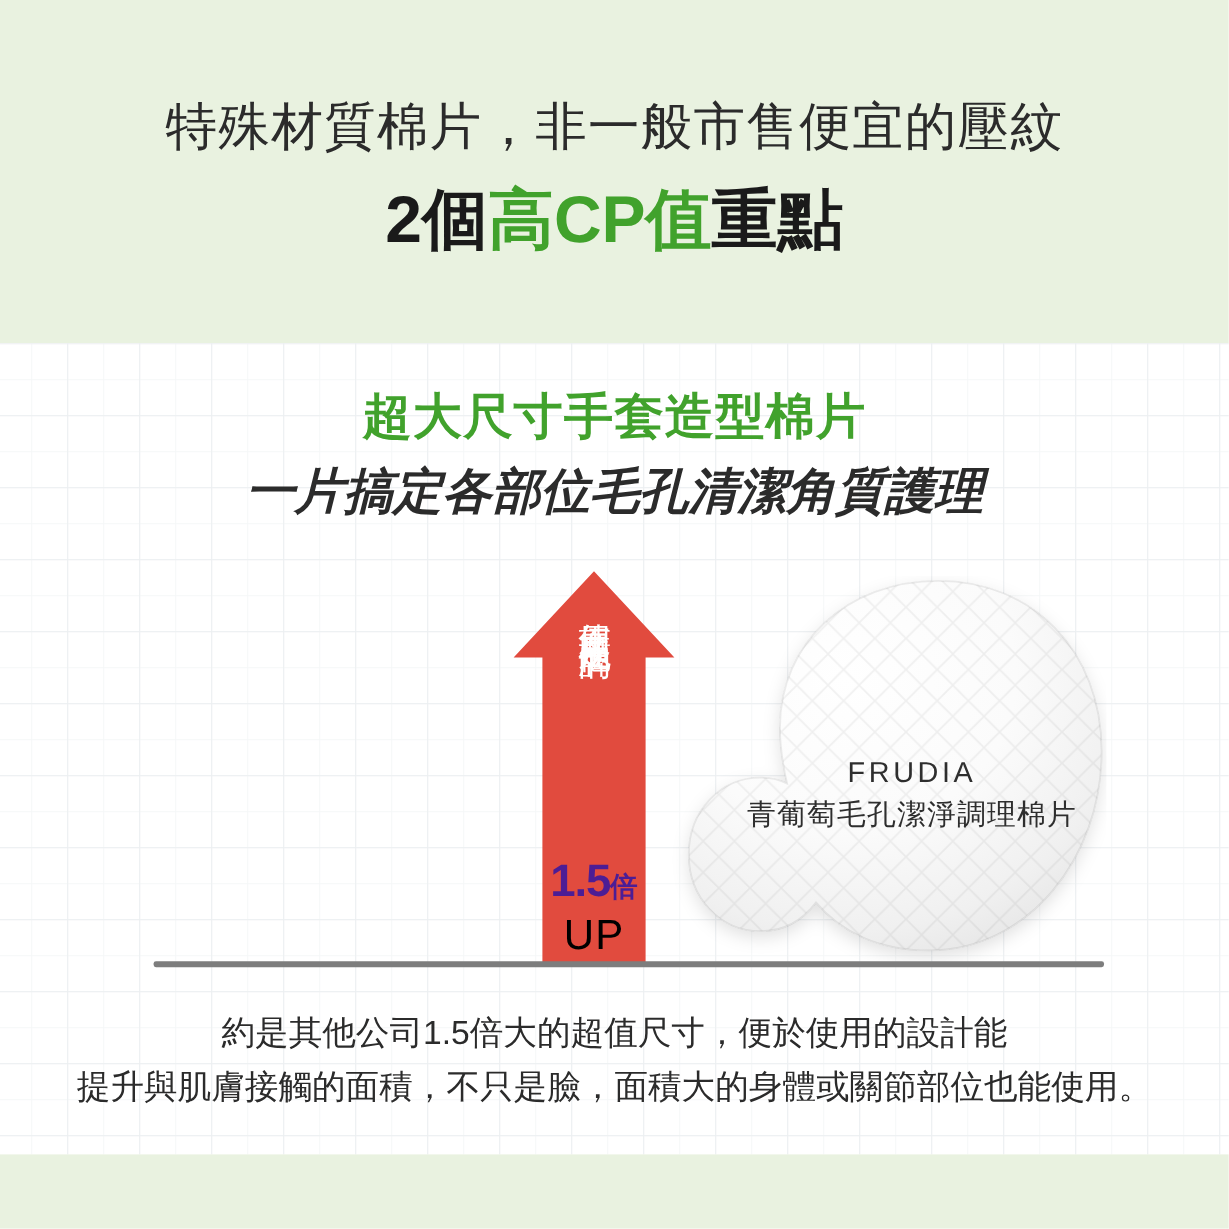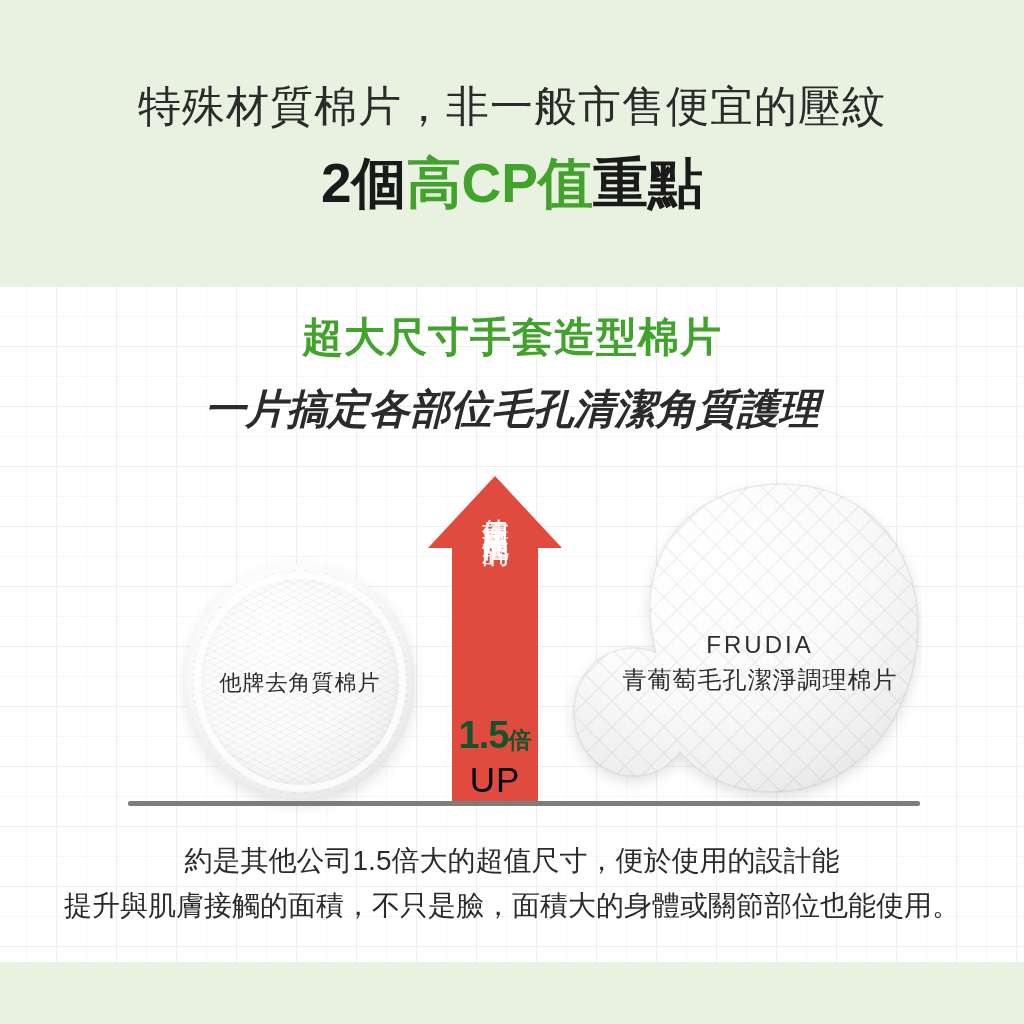--- a/index.html
+++ b/index.html
@@ -37,21 +37,21 @@
   }
   .hdr-line2{
     position:absolute;top:152px;left:0;width:1024px;text-align:center;
     font-size:55px;line-height:1.15;letter-spacing:0px;
     font-weight:700;color:#1a1a1a;white-space:nowrap;
   }
   .hdr-line2 .green{color:#41a22c;text-align:center;}
 
   
   .sec-head-green{
-    position:absolute;top:310px;left:0;width:1024px;text-align:center;
+    position:absolute;top:320px;left:0;width:1024px;text-align:center;
     font-size:41px;font-weight:700;color:#41a22c;letter-spacing:1px;
     white-space:nowrap;
   }
   .sec-head-dark{
     position:absolute;top:382px;left:0;width:1024px;text-align:center;
     font-size:41px;font-weight:700;color:#2b2b2b;letter-spacing:0px;
     white-space:nowrap;
     font-style:italic;
   }
 
@@ -108,21 +108,21 @@
     position:absolute;left:0;top:26px;width:150px;
     display:flex;justify-content:center;
   }
   .arrow-vtext span{
     writing-mode:vertical-rl;text-orientation:upright;
     font-size:27px;font-weight:500;color:#ffffff;letter-spacing:3px;
     line-height:1;
   }
   .arrow-x{
     position:absolute;left:0;top:242px;width:150px;text-align:center;
-    color:#14532d;font-weight:700;white-space:nowrap;
+    color:#4c1d95;font-weight:700;white-space:nowrap;
   }
   .arrow-x .num{font-size:38px;letter-spacing:-1px;}
   .arrow-x .unit{font-size:23px;}
   .arrow-up{
     position:absolute;left:0;top:288px;width:150px;text-align:center;
     color:#000000;font-size:35px;font-weight:400;letter-spacing:1px;
   }
 
   
   .foot{
@@ -145,25 +145,20 @@
   <div class="hdr-line1">特殊材質棉片，非一般市售便宜的壓紋</div>
   <div class="hdr-line2">
     <span>2個</span><span class="green">高CP值</span><span>重點</span>
   </div>
 
   <div class="sec-head-green">超大尺寸手套造型棉片</div>
   <div class="sec-head-dark">一片搞定各部位毛孔清潔角質護理</div>
 
   <div class="stage">
 
-    <div class="pad-left">
-      <div class="tex"></div>
-      <div class="rim"></div>
-      <div class="label">他牌去角質棉片</div>
-    </div>
 
     <div class="pad-right">
       <svg viewBox="0 0 362 321">
         <defs>
           <radialGradient id="gloveFill" cx="38%" cy="26%" r="86%">
             <stop offset="0%" stop-color="#ffffff"></stop>
             <stop offset="48%" stop-color="#fbfbfb"></stop>
             <stop offset="80%" stop-color="#f0f0f0"></stop>
             <stop offset="100%" stop-color="#e3e3e3"></stop>
           </radialGradient>

